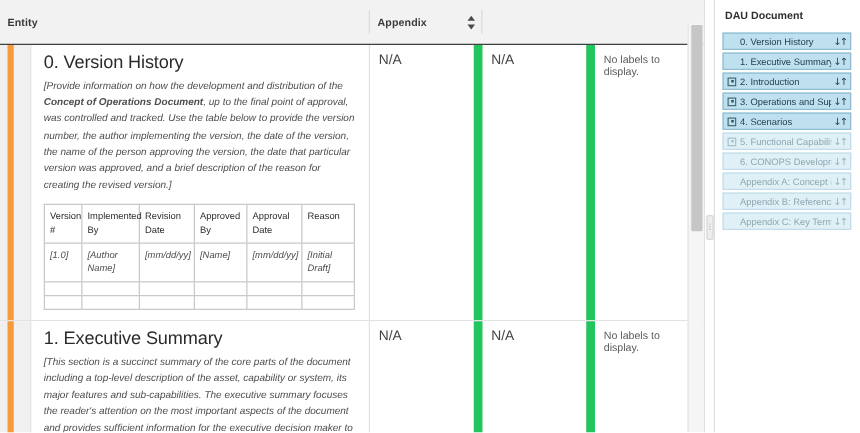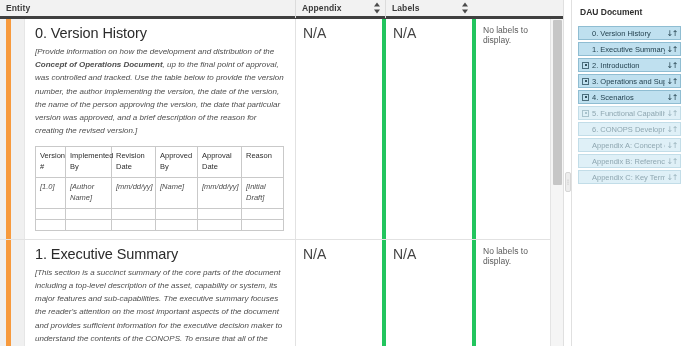--- a/index.html
+++ b/index.html
@@ -24,23 +24,23 @@
     position: relative;
     width: 563px;
     height: 346px;
     background: #ffffff;
     overflow: hidden;
   }
 
   
   #header-row {
     display: flex;
-    height: 19px;
+    height: 36px;
     background: #f2f2f2;
-    border-bottom: 3px solid #404040;
+    border-bottom: 1px solid #404040;
     align-items: center;
   }
   .hcell {
     display: flex;
     align-items: center;
     height: 19px;
     padding: 0 6px;
     font-size: 8.5px;
     font-weight: bold;
     color: #3a3a3a;
@@ -102,22 +102,22 @@
   .entity-cell {
     width: 271px;
     flex: 0 0 271px;
     padding: 6px 10px 8px 10px;
     border-right: 1px solid #e2e2e2;
     overflow: hidden;
   }
   .rationale-cell, .quality-cell {
     width: 90px; flex: 0 0 90px;
     padding: 6px 7px;
-    border-right: 4px solid #22c55e;
-    font-size: 14px;
+    border-right: 7px solid #22c55e;
+    font-size: 11px;
     color: #444;
   }
   .labels-cell {
     width: 87px; flex: 0 0 87px;
     padding: 6px 7px;
     font-size: 8.5px;
     color: #5b5b5b;
   }
 
   h2.sec-title {
@@ -275,27 +275,20 @@
 <div id="app">
 
   <div id="grid-area">
 
     <div id="header-row">
       <div class="hcell entity">
         <span>Entity</span>
       </div>
       <div class="hcell rationale">
         <span>Appendix</span>
-        <span class="sort-ico">
-            <i class="up"></i>
-            <i class="down"></i>
-          </span>
-      </div>
-      <div class="hcell labels">
-        <span>Labels</span>
         <span class="sort-ico">
             <i class="up"></i>
             <i class="down"></i>
           </span>
       </div>
     </div>
 
     <div id="grid-body">
 
       <div class="row">

